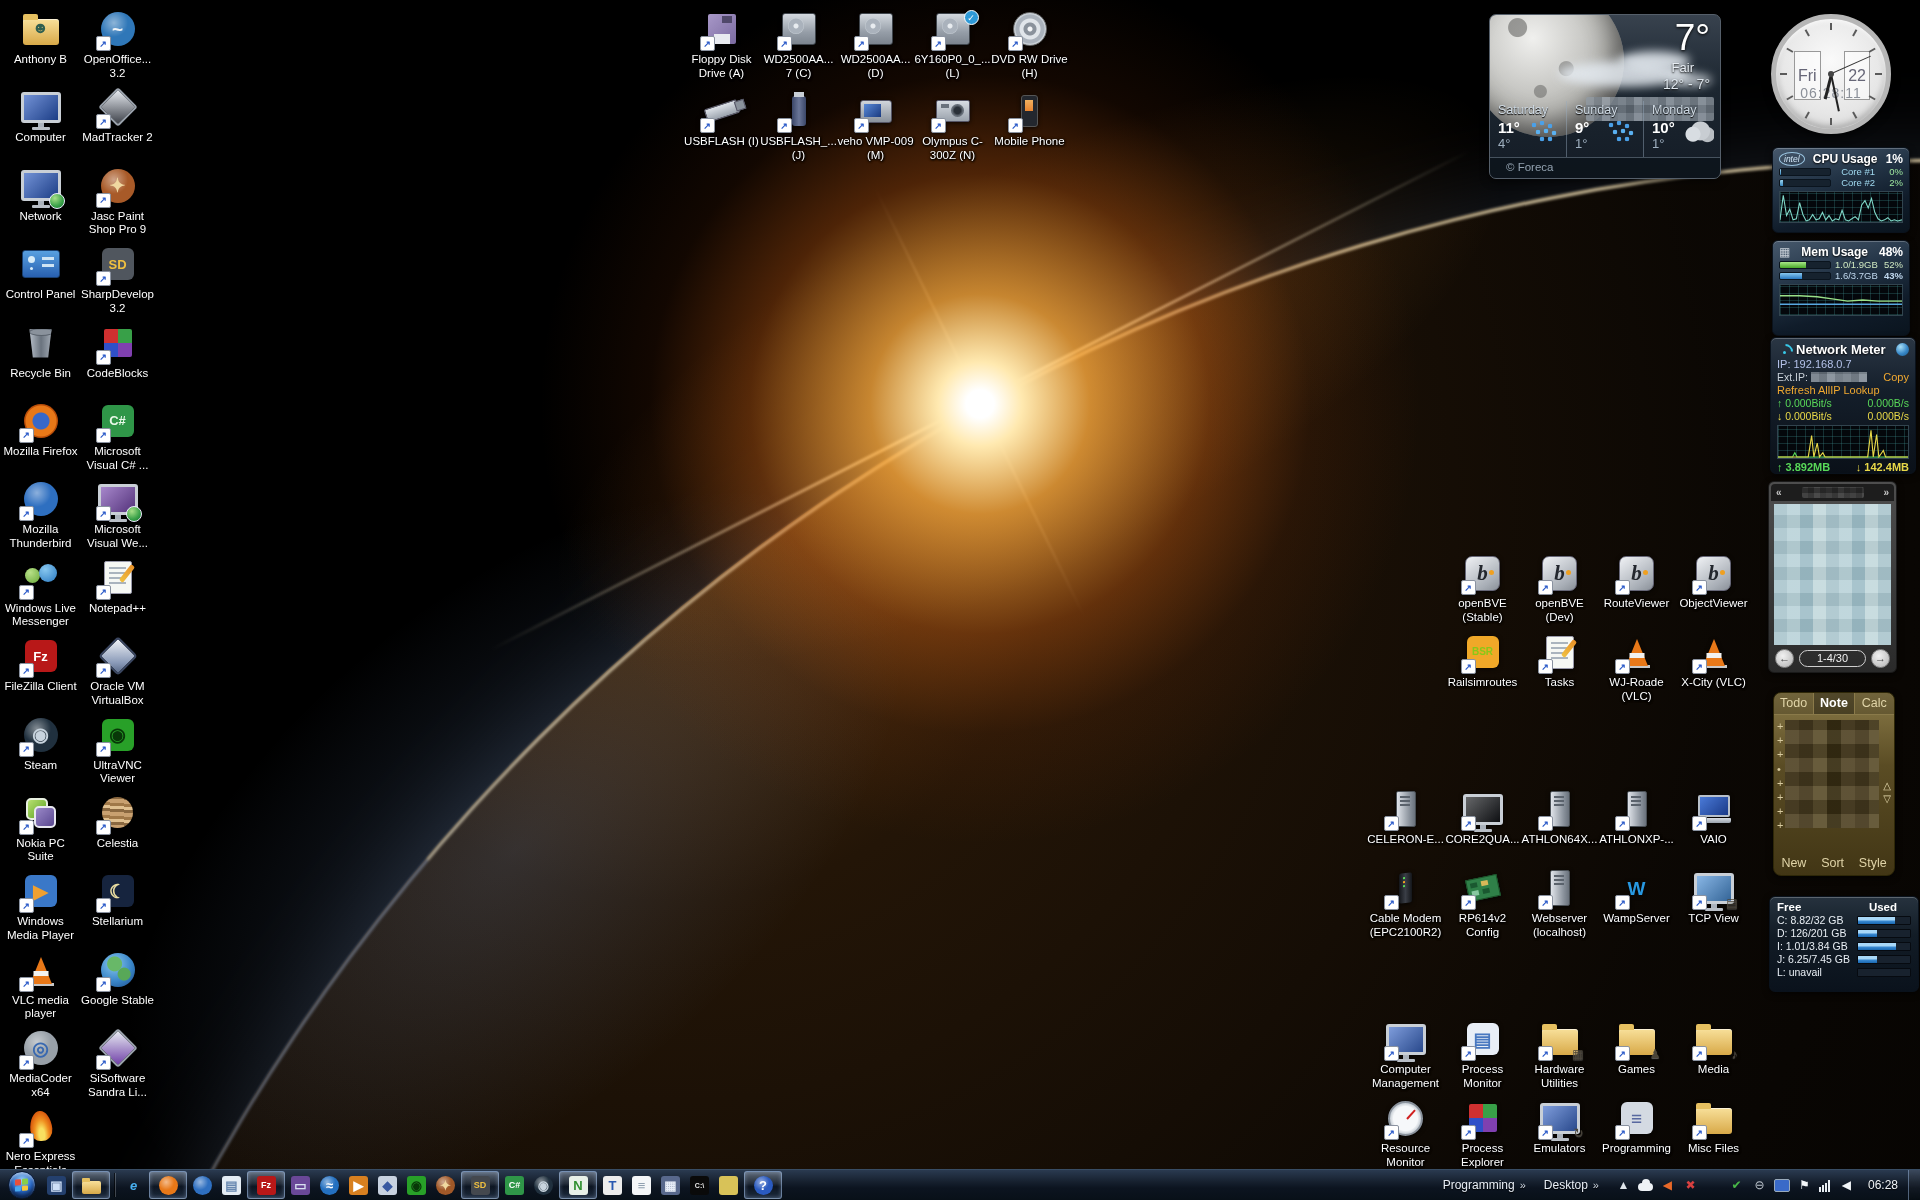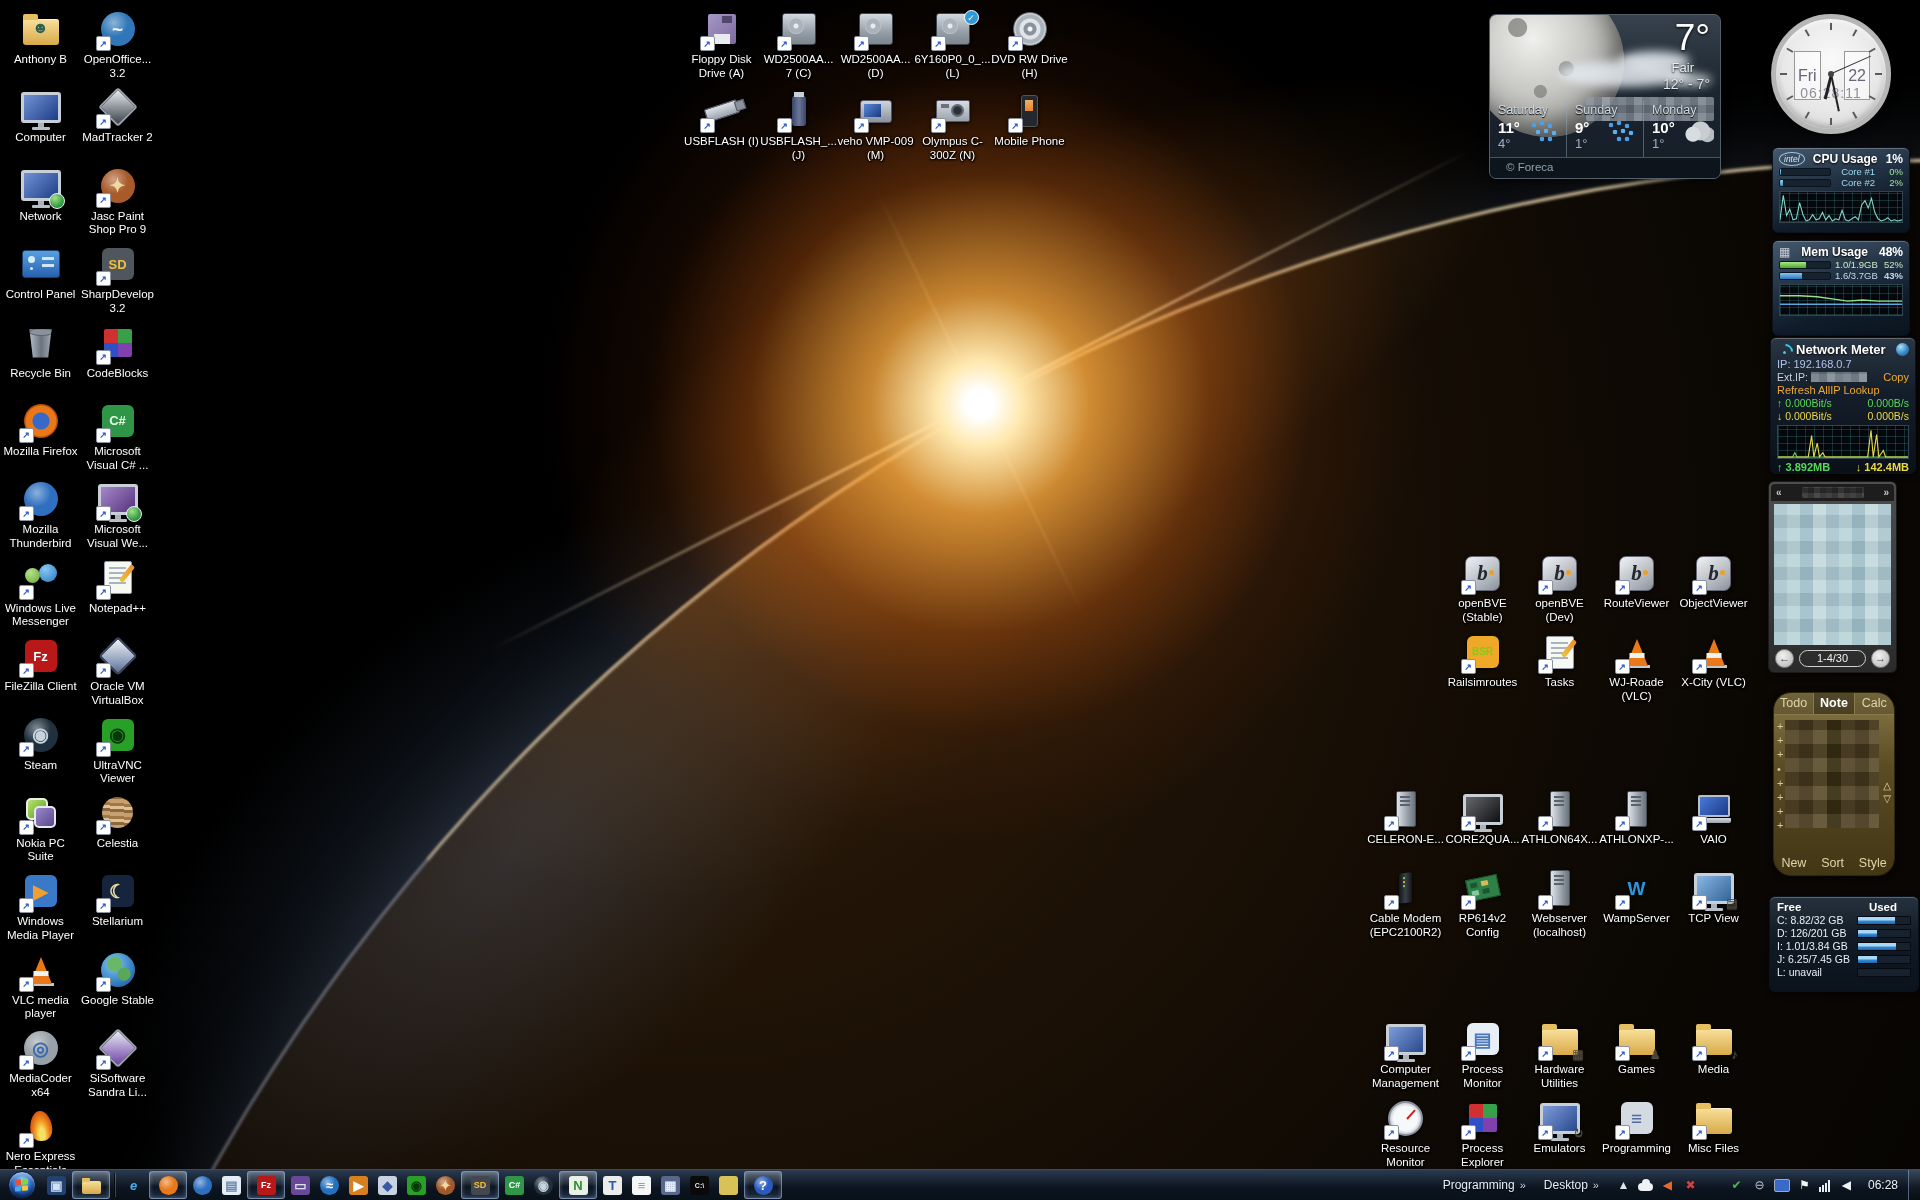--- a/index.html
+++ b/index.html
@@ -237,21 +237,21 @@
     background:linear-gradient(#4e4e4e,#2a2a2a);box-shadow:0 2px 6px rgba(0,0,0,.6)}
   .sl-top{position:absolute;left:2px;right:2px;top:2px;height:17px;background:#1d1d1d;border-radius:4px 4px 0 0;
     display:flex;align-items:center;padding:0 5px;color:#c8c8c8;font-size:10px;font-weight:bold}
   .sl-title-censor{width:62px;height:11px;margin:0 auto;border-radius:2px}
   .sl-body{position:absolute;left:5px;right:5px;top:22px;bottom:27px}
   .sl-bot{position:absolute;left:3px;right:3px;bottom:3px;height:22px;display:flex;align-items:center;padding:0 3px}
   .sl-btn{width:17px;height:17px;border-radius:50%;display:flex;align-items:center;justify-content:center;
     background:radial-gradient(circle at 40% 35%,#f2f2f2,#b0b0b0);color:#444;font-size:11px;font-weight:bold;border:1px solid #888}
   .sl-counter{flex:1;margin:0 5px;height:15px;border:1px solid #cfcfcf;border-radius:9px;color:#f0f0f0;font-size:11px;
     display:flex;align-items:center;justify-content:center}
-  .notes{left:1773px;top:692px;width:120px;height:182px;border-radius:18px;border:1px solid #2e2708;color:#e8dcb0;
+  .notes{left:1773px;top:692px;width:120px;height:182px;border-radius:8px;border:1px solid #2e2708;color:#e8dcb0;
     background:linear-gradient(#8a7a48,#5a4c24 40%,#423615);box-shadow:0 2px 6px rgba(0,0,0,.6)}
   .nt-tabs{display:flex;height:21px;border-bottom:1px solid #8a7a4a;background:rgba(0,0,0,.18);border-radius:7px 7px 0 0;overflow:hidden}
   .nt-tab{flex:1;text-align:center;font-size:12.5px;line-height:21px;color:#e0d4a8;border-right:1px solid #8a7a4a}
   .nt-tab:last-child{border-right:none}
   .nt-tab.active{color:#fff;font-weight:bold;background:rgba(0,0,0,.28)}
   .nt-body{position:absolute;left:11px;right:15px;top:27px;height:108px}
   .nt-plus{position:absolute;left:3px;top:26px;display:flex;flex-direction:column;font-size:11px;color:#d8cba0;line-height:14.2px}
   .nt-arrows{position:absolute;right:3px;top:86px;font-size:10px;color:#e8dcb0;display:flex;flex-direction:column;line-height:13px}
   .nt-actions{position:absolute;left:0;right:0;bottom:5px;display:flex;justify-content:space-around;font-size:12.5px;color:#e0d4a8}
   .drv{left:1769px;top:896px;width:134px;height:86px;padding:4px 7px;

